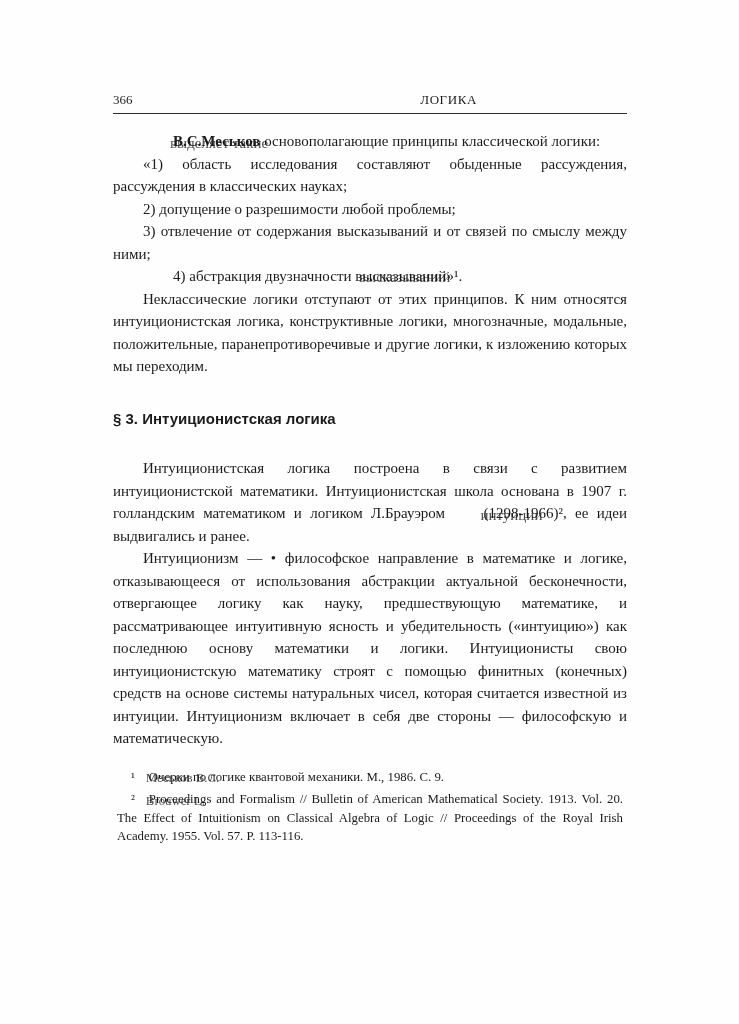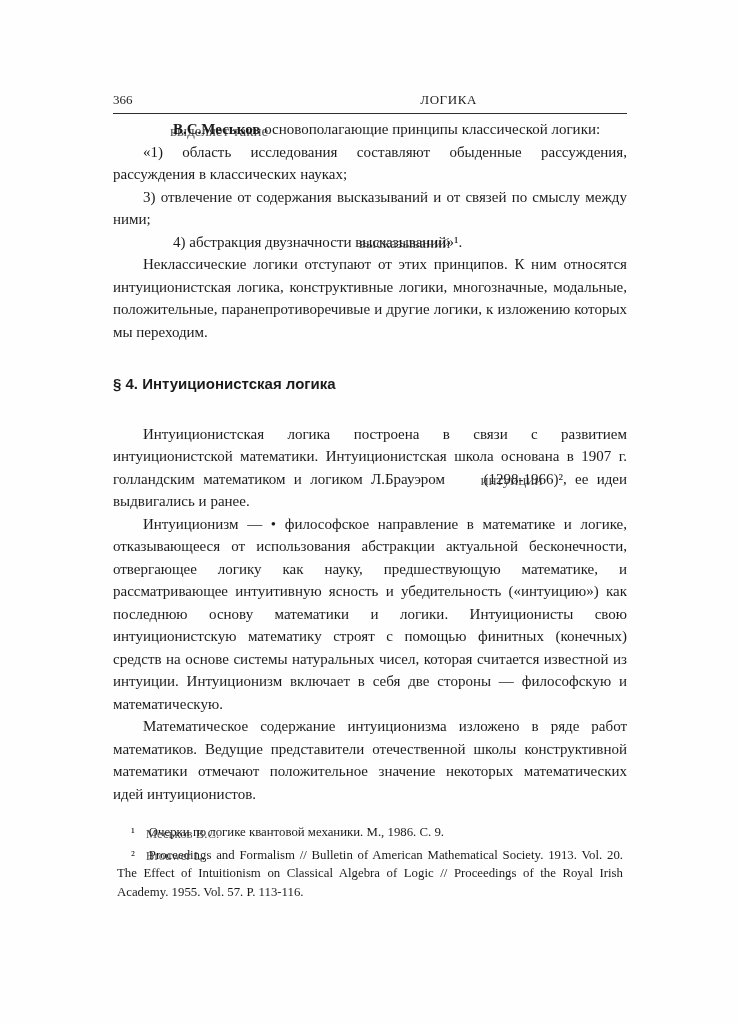--- a/index.html
+++ b/index.html
@@ -15,21 +15,21 @@
     color: #1b1b1b;
     overflow: hidden;
   }
   .content { position: absolute; left: 113px; top: 92px; width: 514px; }
 
   .pagehead {
     display: flex; align-items: baseline;
     font-size: 13px;
     padding-bottom: 5px;
     border-bottom: 1.3px solid #2e2e2e;
-    margin-bottom: 4px;
+    margin-bottom: 16px;
   }
   .pagehead .num { width: 150px; text-align: left; }
   .pagehead .title { flex: 1; text-align: right; letter-spacing: 0.6px; }
   .pagehead .spacer { width: 150px; }
 
   .bodytext p {
     margin: 0;
     font-size: 15px;
     line-height: 1.5;
     text-align: justify;
@@ -77,32 +77,32 @@
       <span class="num">366</span>
       <span class="title">ЛОГИКА</span>
       <span class="spacer"></span>
     </div>
 
     <div class="bodytext">
 
       <p><span class="ovl"><span class="bold">В.С.Меськов</span><span class="over">выделяет такие</span></span> <span>основополагающие принципы классической логики:</span></p>
 
       <p>«1) область исследования составляют обыденные рассуждения, рассуждения в классических науках;</p>
+      <p>2) допущение о разрешимости любой проблемы;</p>
       <p>3) отвлечение от содержания высказываний и от связей по смыслу между ними;</p>
       <p><span class="ovl"><span>4) абстракция двузначности высказываний»¹.</span><span class="over" style="left:186px;top:1px;">высказываний</span></span></p>
 
       <p>Неклассические логики отступают от этих принципов. К ним относятся интуиционистская логика, конструктивные логики, многозначные, модальные, положительные, паранепротиворечивые и другие логики, к изложению которых мы переходим.</p>
 
-      <p class="section-heading">§ 4. Интуиционистская логика</p>
+      <p class="section-heading">§ 3. Интуиционистская логика</p>
 
       <p><span>Интуиционистская логика построена в связи с развитием интуиционистской математики. Интуиционистская школа основана в 1907 г. голландским математиком и логиком Л.Брауэром</span> <span class="ovl"><span>(1298-1966)²,</span><span class="over">интуиции</span></span> <span>ее идеи выдвигались и ранее.</span></p>
 
       <p>Интуиционизм — • философское направление в математике и логике, отказывающееся от использования абстракции актуальной бесконечности, отвергающее логику как науку, предшествующую математике, и рассматривающее интуитивную ясность и убедительность («интуицию») как последнюю основу математики и логики. Интуиционисты свою интуиционистскую математику строят с помощью финитных (конечных) средств на основе системы натуральных чисел, которая считается известной из интуиции. Интуиционизм включает в себя две стороны — философскую и математическую.</p>
 
-      <p>Математическое содержание интуиционизма изложено в ряде работ математиков. Ведущие представители отечественной школы конструктивной математики отмечают положительное значение некоторых математических идей интуиционистов.</p>
 
     </div>
 
     <div class="footnotes">
       <p><span>¹</span><span class="ovl"><span>Очерки</span><span class="over it">Меськов В.С.</span></span> <span>по логике квантовой механики. М., 1986. С. 9.</span></p>
 
       <p><span>²</span><span class="ovl"><span>Proceedings</span><span class="over it">Brouwer L.</span></span> <span>and Formalism // Bulletin of American Mathematical Society. 1913. Vol. 20. The Effect of Intuitionism on Classical Algebra of Logic // Proceedings of the Royal Irish Academy. 1955. Vol. 57. P. 113-116.</span></p>
     </div>
 
   </div>

